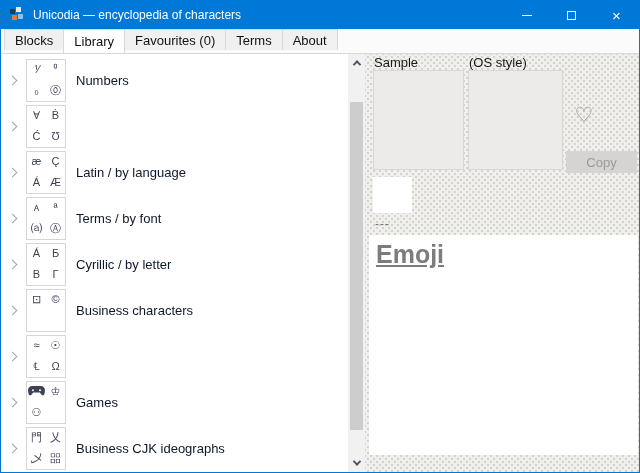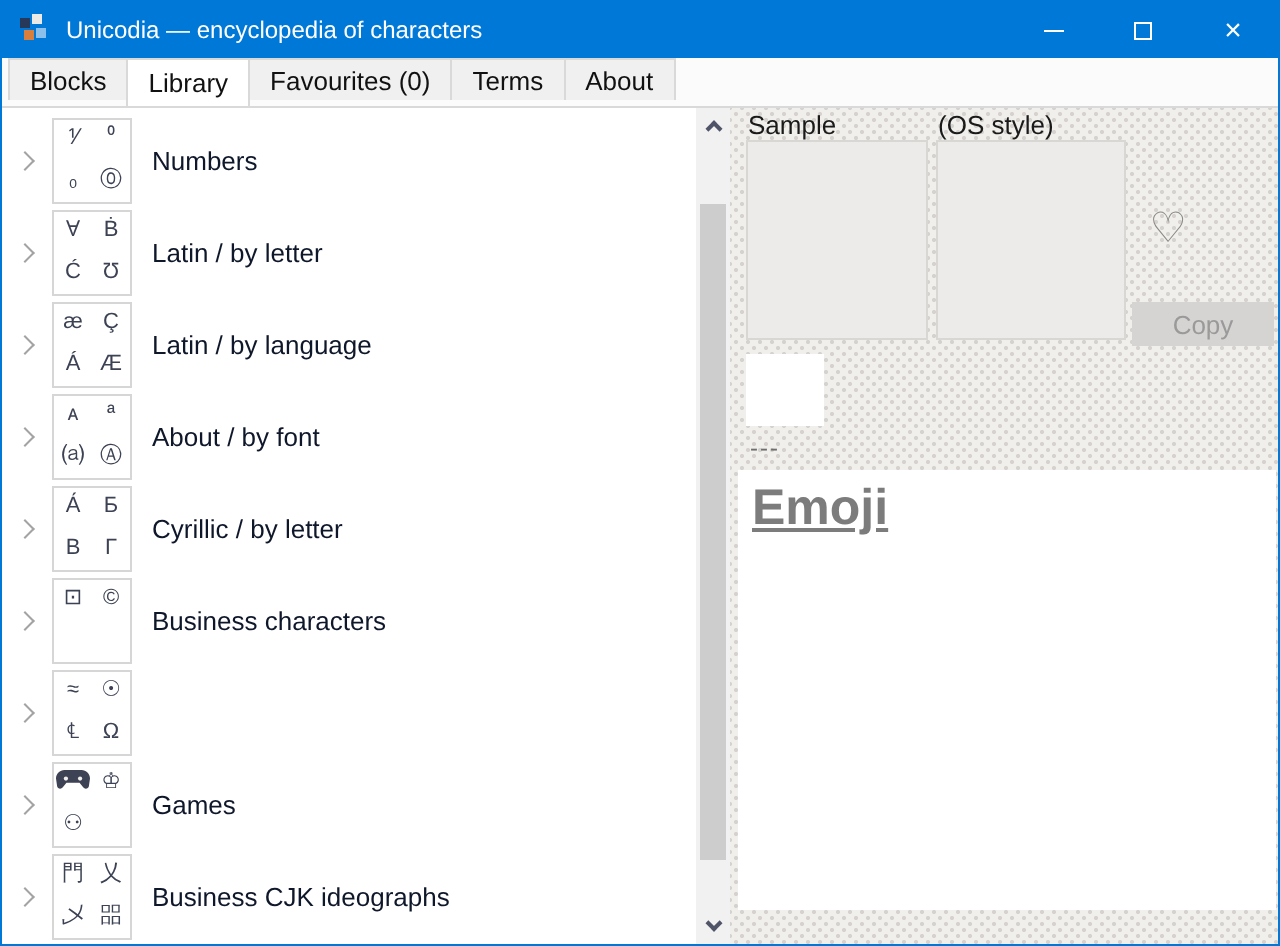--- a/index.html
+++ b/index.html
@@ -121,21 +121,20 @@
   </div>
 
   <div class="tree-row">
     <span class="chev"></span>
     <span class="gbox">
             <span class="gcell">Ɐ</span>
             <span class="gcell">Ḃ</span>
             <span class="gcell">Ć</span>
             <span class="gcell">Ʊ</span>
           </span>
-    <span class="tlabel">Latin / by letter</span>
   </div>
 
   <div class="tree-row">
     <span class="chev"></span>
     <span class="gbox">
             <span class="gcell">æ</span>
             <span class="gcell">Ç</span>
             <span class="gcell">Á</span>
             <span class="gcell">Æ</span>
           </span>
@@ -143,21 +142,21 @@
   </div>
 
   <div class="tree-row">
     <span class="chev"></span>
     <span class="gbox">
             <span class="gcell">ᴀ</span>
             <span class="gcell">ª</span>
             <span class="gcell">⒜</span>
             <span class="gcell">Ⓐ</span>
           </span>
-    <span class="tlabel">About / by font</span>
+    <span class="tlabel">Terms / by font</span>
   </div>
 
   <div class="tree-row">
     <span class="chev"></span>
     <span class="gbox">
             <span class="gcell">А́</span>
             <span class="gcell">Б</span>
             <span class="gcell">В</span>
             <span class="gcell">Г</span>
           </span>

